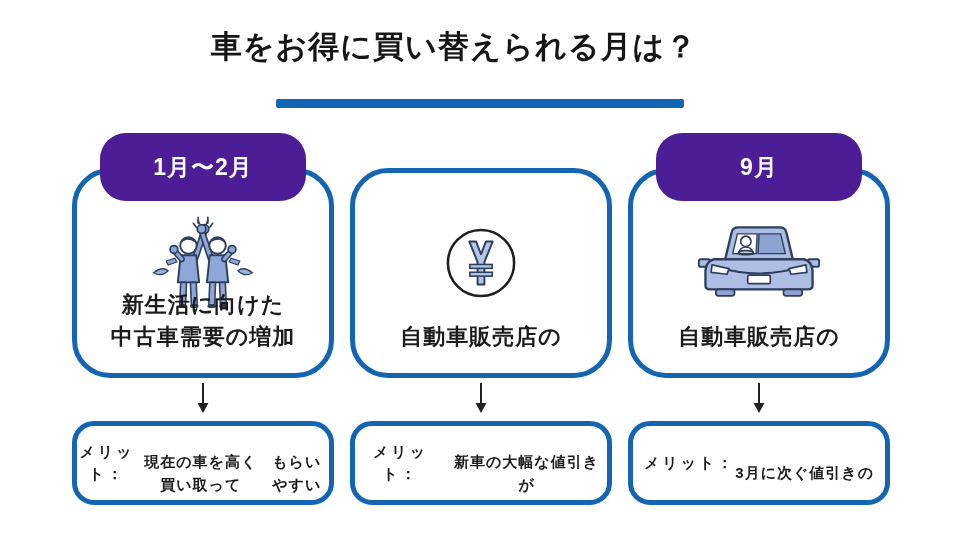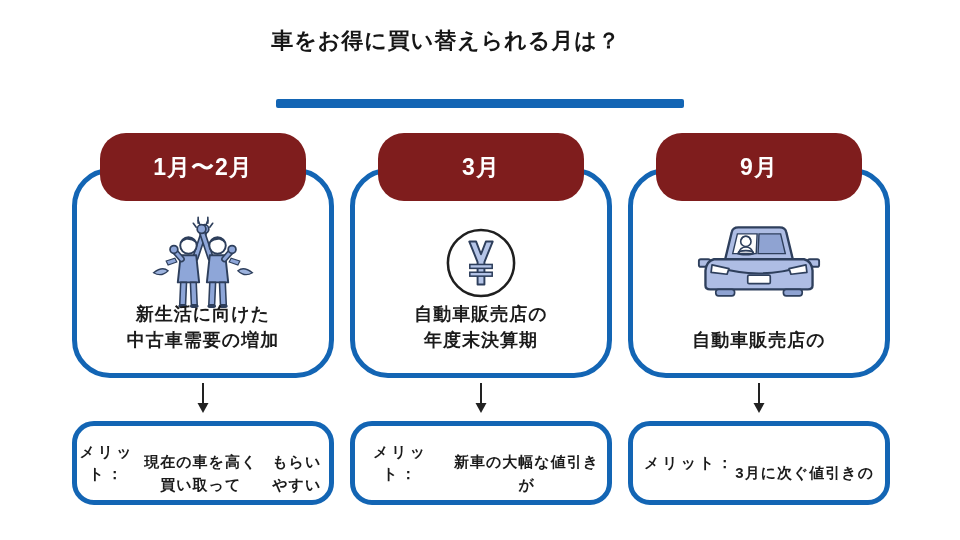--- a/index.html
+++ b/index.html
@@ -1,45 +1,45 @@
 <!DOCTYPE html>
 <html><head>
 <meta charset="utf-8">
 <style>
   html,body{margin:0;padding:0;background:#fff;}
   #stage{
     position:relative;width:960px;height:540px;overflow:hidden;background:#ffffff;
     font-family:"Liberation Sans","DejaVu Sans",sans-serif;color:#1b1b1b;
   }
   .title{
-    position:absolute;top:26px;left:4px;width:884px;text-align:center;
-    font-size:22px;font-weight:800;letter-spacing:1px;color:#161616;
+    position:absolute;top:26px;left:12px;width:884px;text-align:center;
+    font-size:31px;font-weight:800;letter-spacing:1px;color:#161616;
   }
   .title-underline{
     position:absolute;top:99px;left:276px;width:408px;height:9px;
     background:#1365b4;border-radius:2px;
   }
   .col{position:absolute;top:133px;width:262px;height:375px;}
   .col-1{left:72px;} .col-2{left:350px;} .col-3{left:628px;}
   .badge{
     position:absolute;top:0;left:28px;width:206px;height:68px;z-index:2;
-    background:#7f1d1d;border-radius:26px;display:flex;align-items:center;justify-content:center;
+    background:#4c1d95;border-radius:26px;display:flex;align-items:center;justify-content:center;
     color:#ffffff;font-size:23px;font-weight:700;letter-spacing:1px;
   }
   .card{
     position:absolute;top:35px;left:0;width:262px;height:210px;box-sizing:border-box;
     background:#ffffff;border:5px solid #1365b4;border-radius:38px;z-index:1;
   }
   .icon-wrap{
     position:absolute;top:38px;left:0;width:100%;height:104px;
     display:flex;align-items:center;justify-content:center;
   }
   .caption{
     position:absolute;bottom:20px;left:0;width:100%;text-align:center;
-    font-size:18px;font-weight:700;line-height:1.45;letter-spacing:1px;color:#1b1b1b;
+    font-size:22px;font-weight:700;line-height:1.45;letter-spacing:1px;color:#1b1b1b;
   }
   .arrow{
     position:absolute;top:250px;left:0;width:100%;height:32px;
     display:flex;align-items:flex-start;justify-content:center;
   }
   .merit{
     position:absolute;top:288px;left:0;width:262px;height:84px;box-sizing:border-box;
     background:#ffffff;border:5px solid #1365b4;border-radius:22px;
     display:flex;align-items:center;justify-content:center;
     font-size:15px;font-weight:700;line-height:1.5;color:#1b1b1b;text-align:center;
@@ -94,35 +94,31 @@
       </svg>
     </div>
     <div class="merit">
       <div class="m-label">メリット：</div>
       <div class="m-line">現在の車を高く買い取って</div>
       <div class="m-line">もらいやすい</div>
     </div>
   </div>
 
   <div class="col col-2">
-    <div class="badge">
-      <span>3月</span>
-    </div>
     <div class="card">
       <div class="icon-wrap">
         <svg width="74" height="74" viewBox="0 0 76 76">
           <circle cx="38" cy="38" r="34" fill="#ffffff" stroke="#1f1f1f" stroke-width="2.6"></circle>
           <path d="M26,16 L33,16 L38,29 L43,16 L50,16 L41.5,37 L41.5,60 L34.5,60 L34.5,37 Z" fill="#b5c5e8" stroke="#2e3f5c" stroke-width="2" stroke-linejoin="round"></path>
           <rect x="26.5" y="39.5" width="23" height="4" fill="#b5c5e8" stroke="#2e3f5c" stroke-width="1.6"></rect>
           <rect x="26.5" y="47.5" width="23" height="4" fill="#b5c5e8" stroke="#2e3f5c" stroke-width="1.6"></rect>
         </svg>
       </div>
       <div class="caption">
         <div>自動車販売店の</div>
-        <div>年度末決算期</div>
       </div>
     </div>
     <div class="arrow">
       <svg width="20" height="31" viewBox="0 0 20 31">
         <line x1="10" y1="0" x2="10" y2="21" stroke="#222" stroke-width="2"></line>
         <polygon points="4.5,20 15.5,20 10,30" fill="#222"></polygon>
       </svg>
     </div>
     <div class="merit">
       <div class="m-label">メリット：</div>

